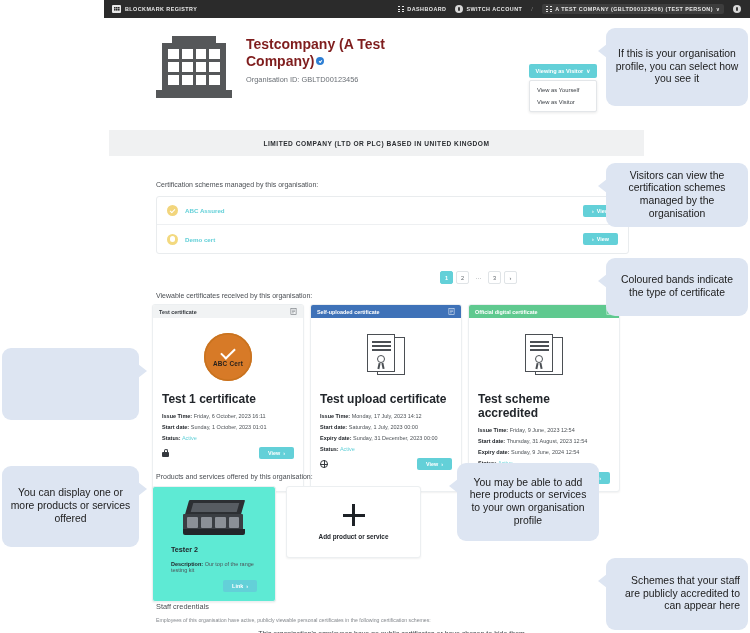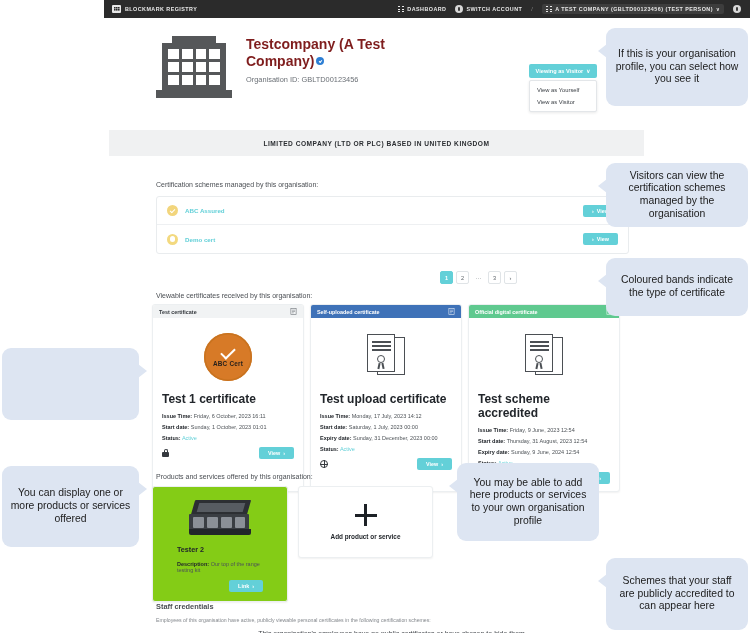--- a/index.html
+++ b/index.html
@@ -154,22 +154,22 @@
   .lock .shackle { position:absolute; left:1.6px; top:0; width:4px; height:3.4px; border:1.2px solid #35393e;
     border-bottom:none; border-radius:2px 2px 0 0; }
   .lock .bodyl { position:absolute; left:0; top:3.2px; width:7px; height:5.6px; background:#35393e; border-radius:1px; }
   .globe { width: 8px; height: 8px; border: 1px solid #35393e; border-radius: 50%; position: relative; }
   .globe::before { content:""; position:absolute; left:3px; top:-1px; width:1px; height:8px; background:#35393e; }
   .globe::after { content:""; position:absolute; left:-1px; top:3px; width:8px; height:1px; background:#35393e; }
 
   
   .prod-label { position: absolute; left: 52px; top: 455px; }
   .products { position: absolute; left: 48px; top: 468px; display: flex; gap: 10px; }
-  .prod-card { width: 136px; background: #84cc16; border: 1px solid #eceff1; border-radius: 3px;
-    box-shadow: 0 1px 2px rgba(0,0,0,.06); padding: 9px 24px 9px; }
+  .prod-card { width: 124px; background: #5eead4; border: 1px solid #eceff1; border-radius: 3px;
+    box-shadow: 0 1px 2px rgba(0,0,0,.06); padding: 9px 18px 9px; }
   .prod-art { height: 44px; display: flex; align-items: center; justify-content: center; }
   .case { position: relative; width: 62px; height: 36px; }
   .case .lid { position:absolute; left:4px; top:0; width:56px; height:15px; background:#2c2f33;
     transform: skewX(-16deg); border-radius:1px; }
   .case .lid i { position:absolute; left:5px; top:3px; width:46px; height:9px; background:#575c62; }
   .case .tray { position:absolute; left:0; top:14px; width:60px; height:17px; background:#3a3e43; border-radius:1px; }
   .case .tray i { position:absolute; top:3px; height:11px; background:#8b9097; border-radius:1px; }
   .case .t1{left:4px;width:11px;} .case .t2{left:18px;width:11px;background:#b4373a;}
   .case .t3{left:32px;width:11px;} .case .t4{left:46px;width:10px;background:#6d7278;}
   .case .front { position:absolute; left:0; top:29px; width:62px; height:6px; background:#22262a; border-radius:0 0 2px 2px; }
@@ -179,21 +179,21 @@
   .prod-btn-row { display: flex; justify-content: flex-end; margin-top: 7px; }
   .add-card { width: 135px; height: 72px; background: #fff; border: 1px solid #eceff1; border-radius: 3px;
     box-shadow: 0 1px 2px rgba(0,0,0,.06); display: flex; flex-direction: column;
     align-items: center; justify-content: center; gap: 7px; }
   .plus { position: relative; width: 22px; height: 22px; }
   .plus::before { content:""; position:absolute; left:9.5px; top:0; width:3px; height:22px; background:#1d2126; }
   .plus::after  { content:""; position:absolute; left:0; top:9.5px; width:22px; height:3px; background:#1d2126; }
   .add-text { font-size: 6.4px; font-weight: bold; color: #22262b; }
 
   
-  .staff-title { position: absolute; left: 52px; top: 584px; font-size: 7.4px; color: #4a4e53; font-weight: bold; }
+  .staff-title { position: absolute; left: 52px; top: 584px; font-size: 7.4px; color: #4a4e53; }
   .staff-sub { position: absolute; left: 52px; top: 599px; font-size: 5.2px; color: #84888d; }
   .staff-empty { position: absolute; left: 52px; top: 612px; width: 473px; text-align: center;
     font-size: 7px; color: #41454a; }
 
   
   .callout { position: absolute; background: #dde5f2; border-radius: 9px;
     font-size: 10.4px; line-height: 1.22; color: #1b1b1b; text-align: center;
     display: flex; align-items: center; justify-content: center; padding: 6px 8px; }
   .callout .tail { position: absolute; width: 0; height: 0; }
   .tail-left { left: -8px; top: 16px; border-top: 7px solid transparent;
@@ -201,21 +201,21 @@
   .tail-right { right: -8px; top: 16px; border-top: 7px solid transparent;
     border-bottom: 7px solid transparent; border-left: 9px solid #dde5f2; }
 
   .co1 { left: 606px; top: 28px; width: 142px; height: 78px; }
   .co2 { left: 606px; top: 163px; width: 142px; height: 64px; }
   .co3 { left: 606px; top: 258px; width: 142px; height: 58px; }
   .co4 { left: 606px; top: 393px; width: 142px; height: 58px; }
   .co5 { left: 2px; top: 348px; width: 137px; height: 72px; }
   .co6 { left: 2px; top: 466px; width: 137px; height: 81px; }
   .co7 { left: 457px; top: 463px; width: 142px; height: 78px; }
-  .co8 { left: 606px; top: 558px; width: 142px; height: 72px; }
+  .co8 { left: 606px; top: 558px; width: 142px; height: 72px; text-align: right; }
 </style>
 </head>
 <body>
 
 <div id="root">
 
   <div class="topbar">
     <div class="tb-brand">
       <span class="tb-logo">
           <i></i>

